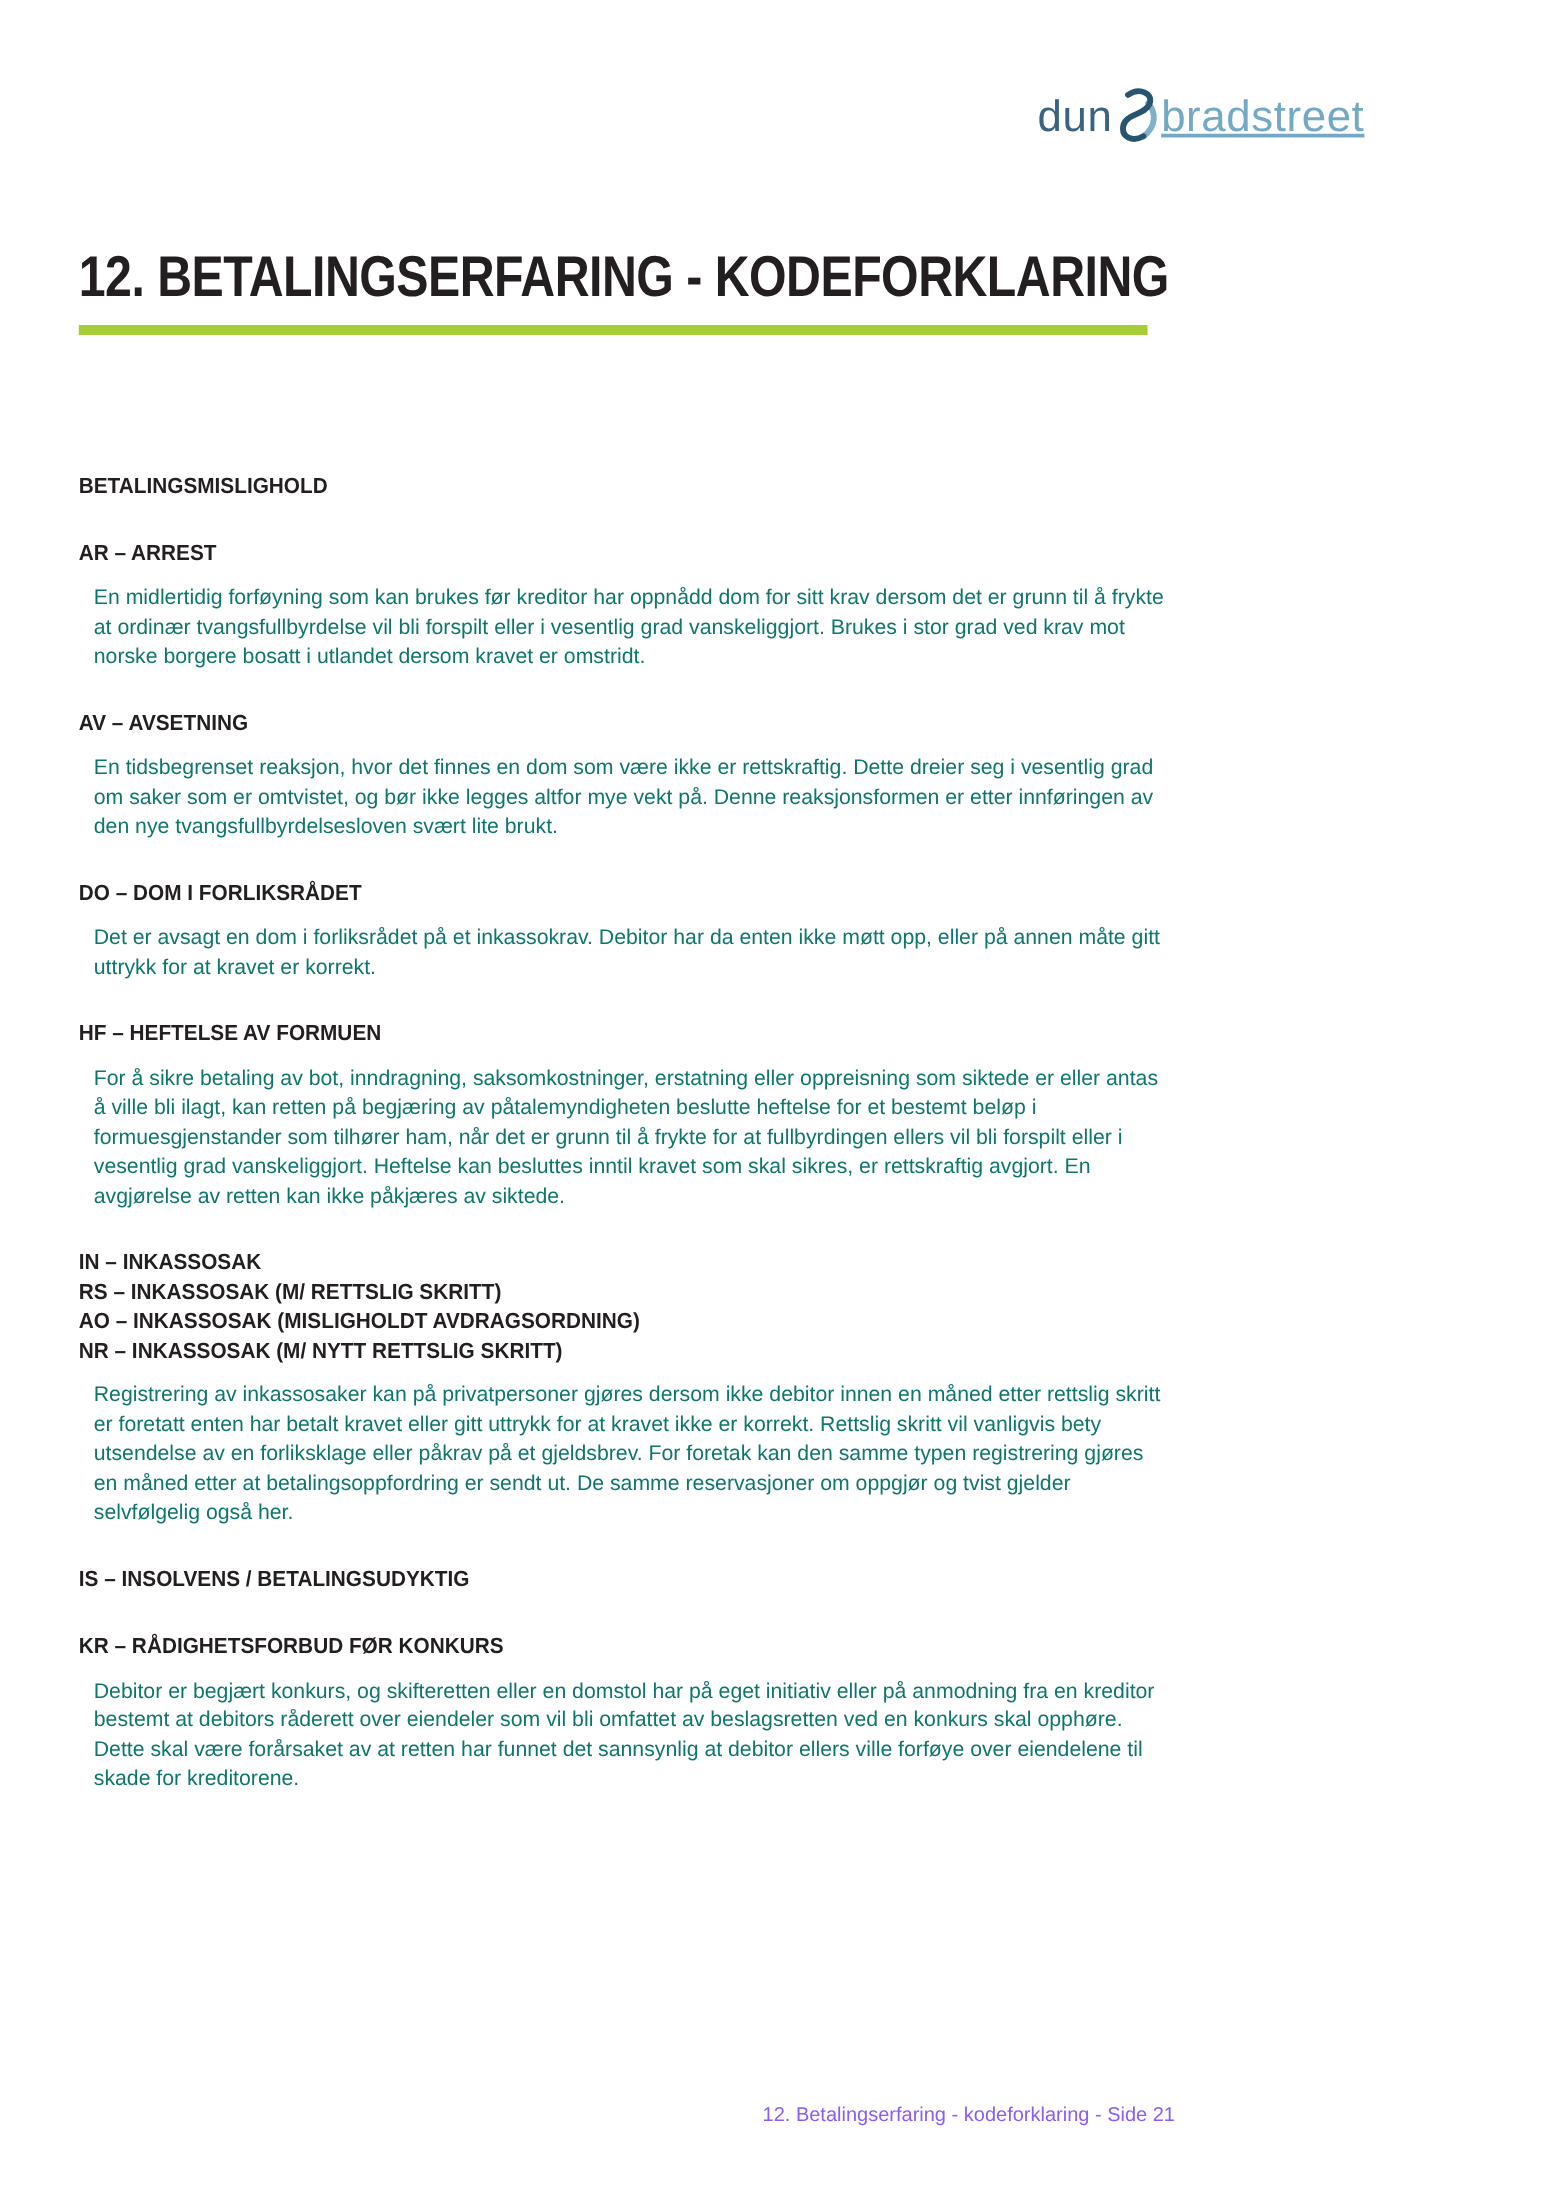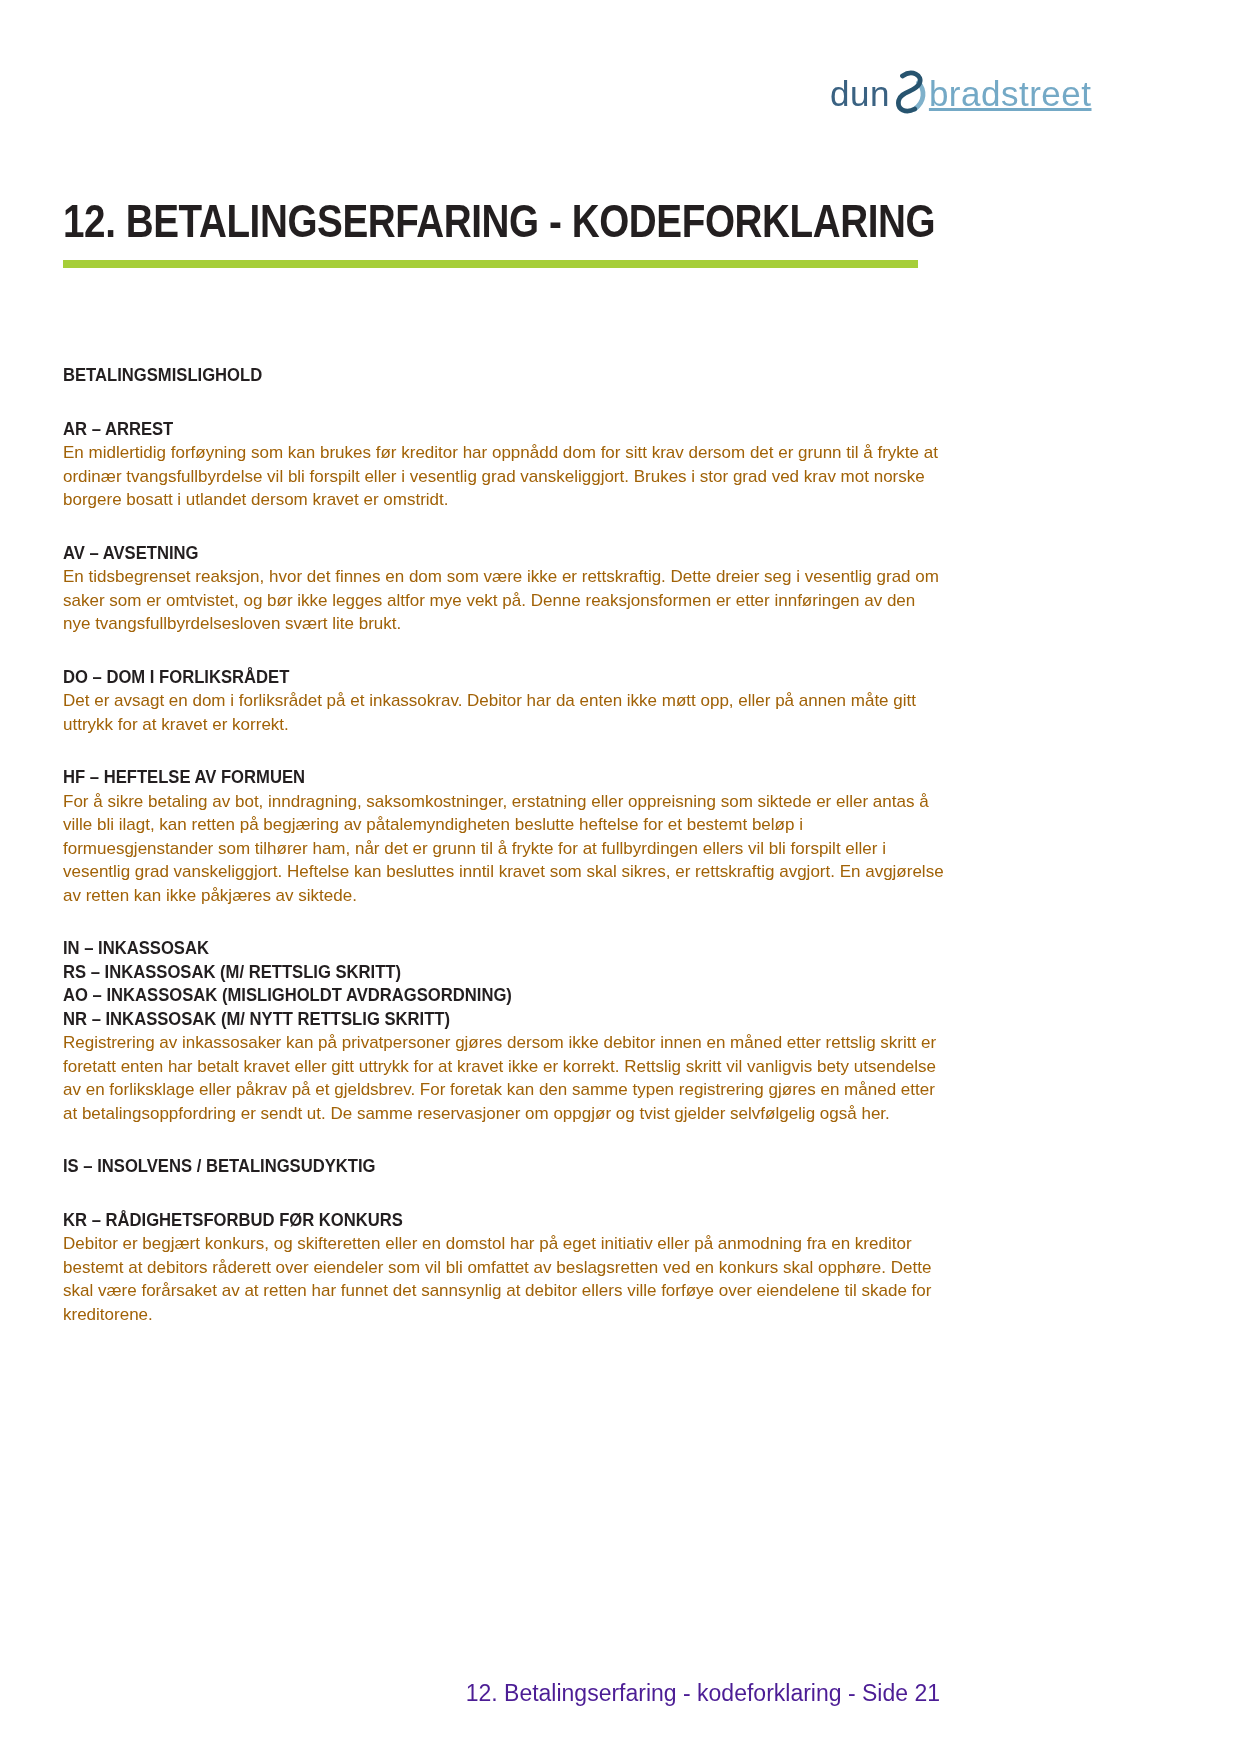--- a/index.html
+++ b/index.html
@@ -55,21 +55,21 @@
     top: 260px;
     left: 63px;
     width: 855px;
     height: 8px;
     background: #a6ce39;
   }
 
   
   .content {
     position: absolute;
-    top: 364px;
+    top: 377px;
     left: 63px;
     width: 882px;
     color: #414042;
   }
   .category-heading {
     margin: 0 0 30px 0;
     font-size: 17.5px;
     line-height: 23.5px;
     font-weight: bold;
     color: #231f20;
@@ -82,36 +82,36 @@
     margin: 0;
     font-size: 17.5px;
     line-height: 23.5px;
     font-weight: bold;
     color: #231f20;
     transform: scaleX(0.95);
     transform-origin: left center;
     white-space: nowrap;
   }
   .code-section p {
-    margin: 0;
+    margin: 12px;
     font-size: 17px;
     line-height: 23.5px;
-    color: #a16207;
+    color: #0f766e;
   }
 
   
   .footer {
     position: absolute;
     top: 1682px;
     left: 63px;
     width: 877px;
     text-align: right;
-    font-size: 23px;
+    font-size: 16px;
     line-height: 22px;
-    color: #4c1d95;
+    color: #8b5cf6;
   }
 </style>
 </head>
 <body>
 
 <div class="page">
 
   <div class="logo">
     <span class="logo-word dun">dun</span>
     <svg class="logo-amp-svg" width="34" height="46" viewBox="0 0 36 46" aria-hidden="true">

